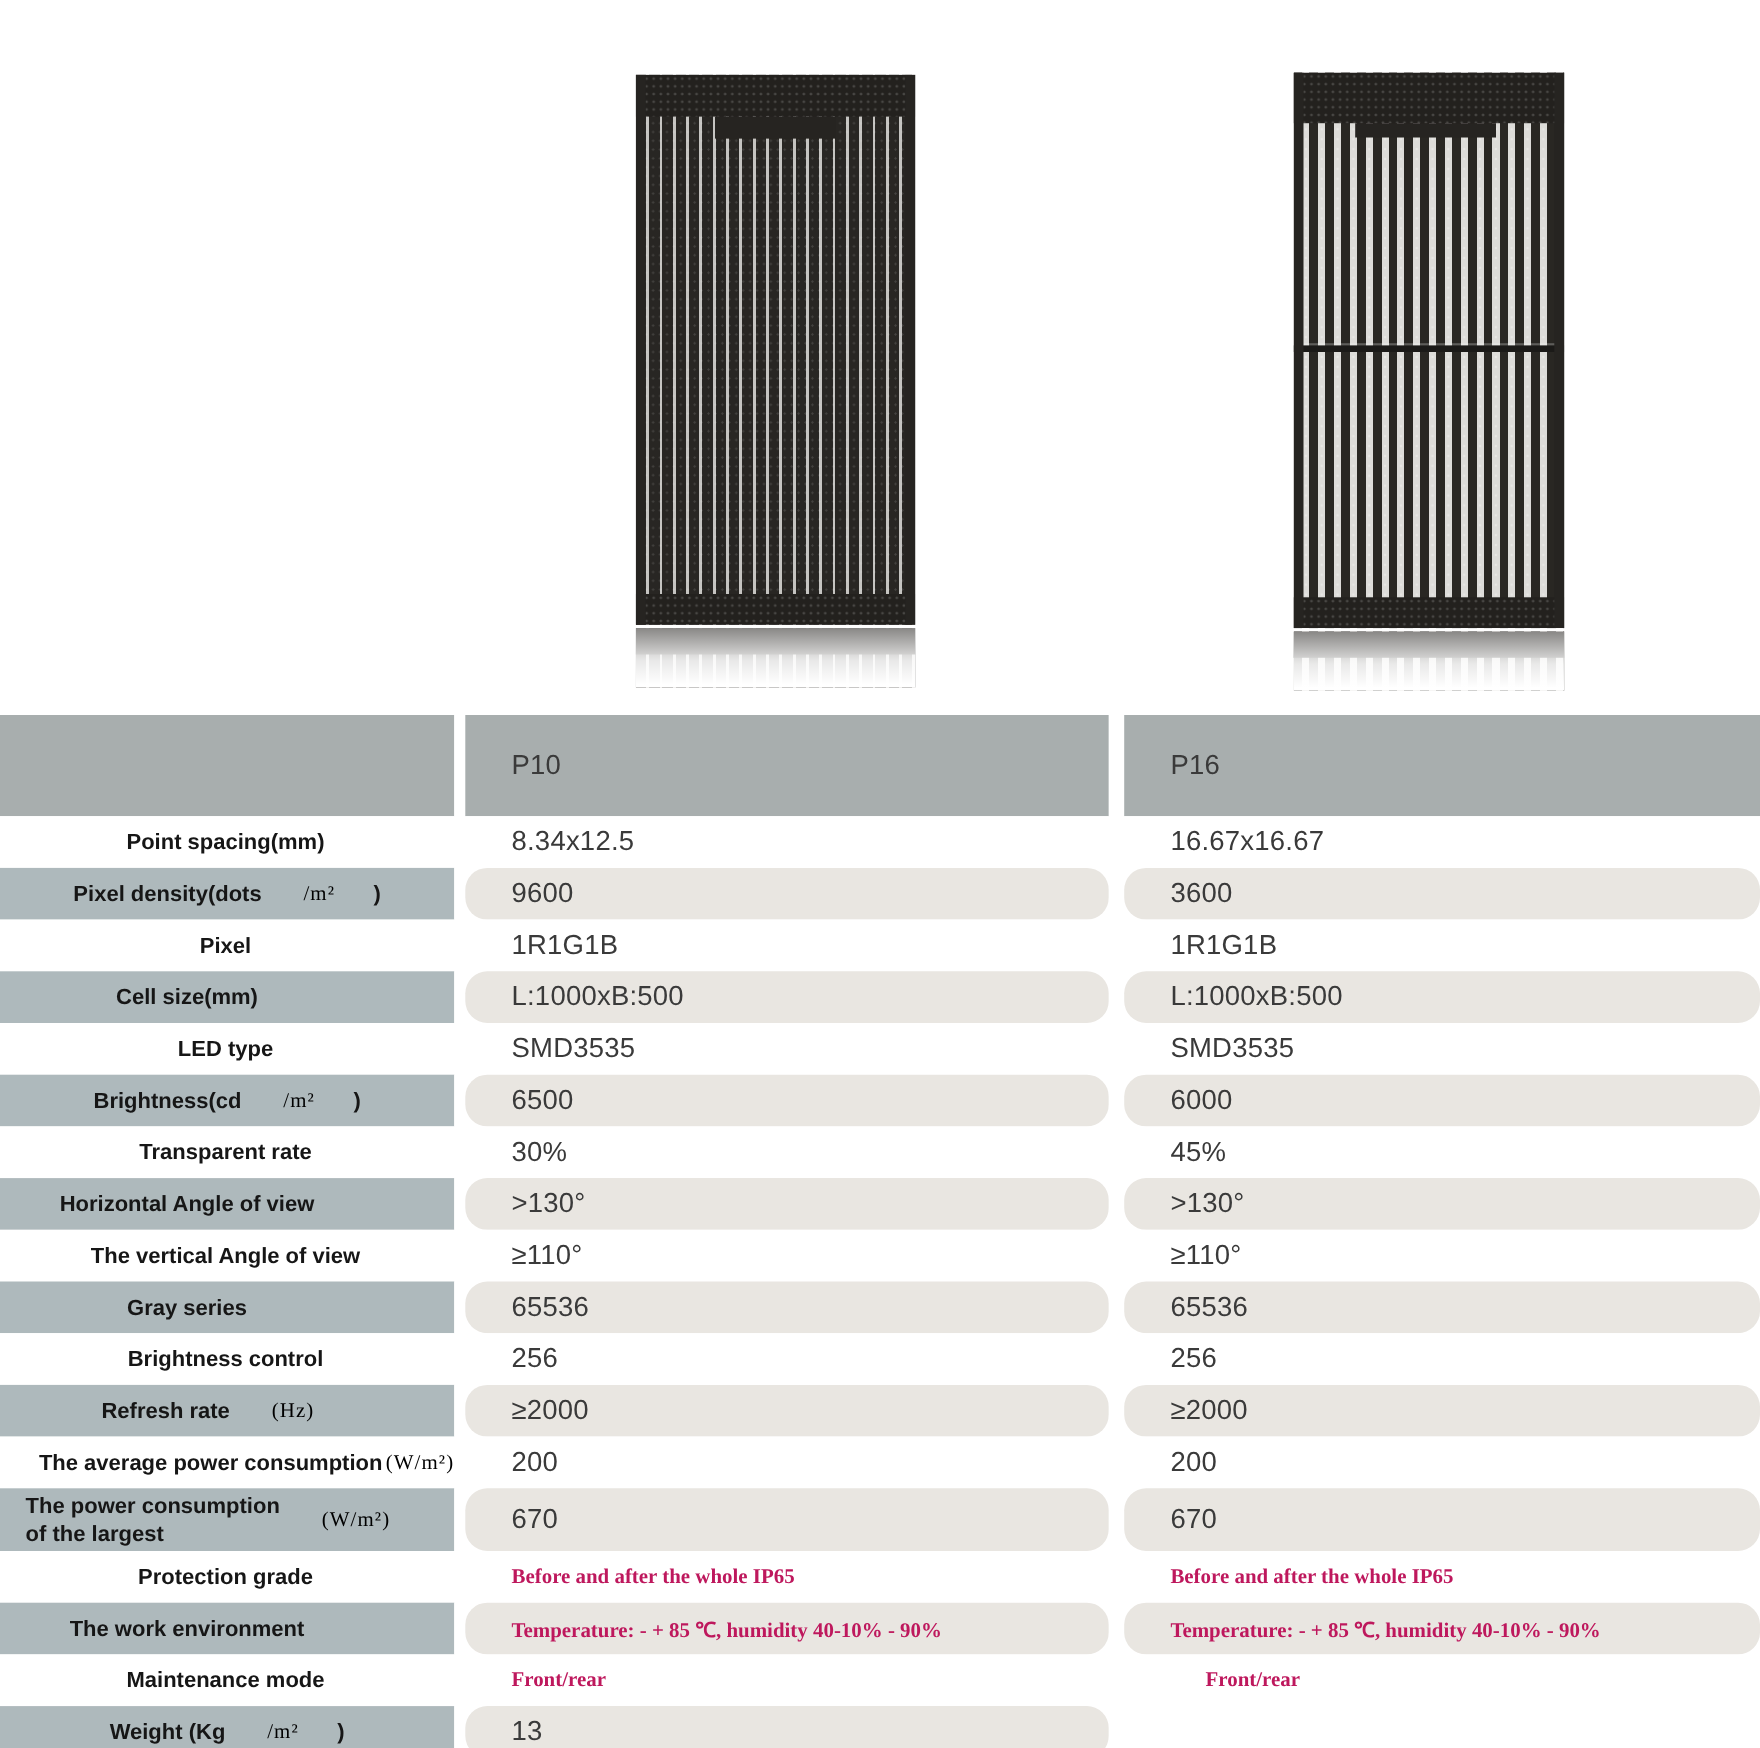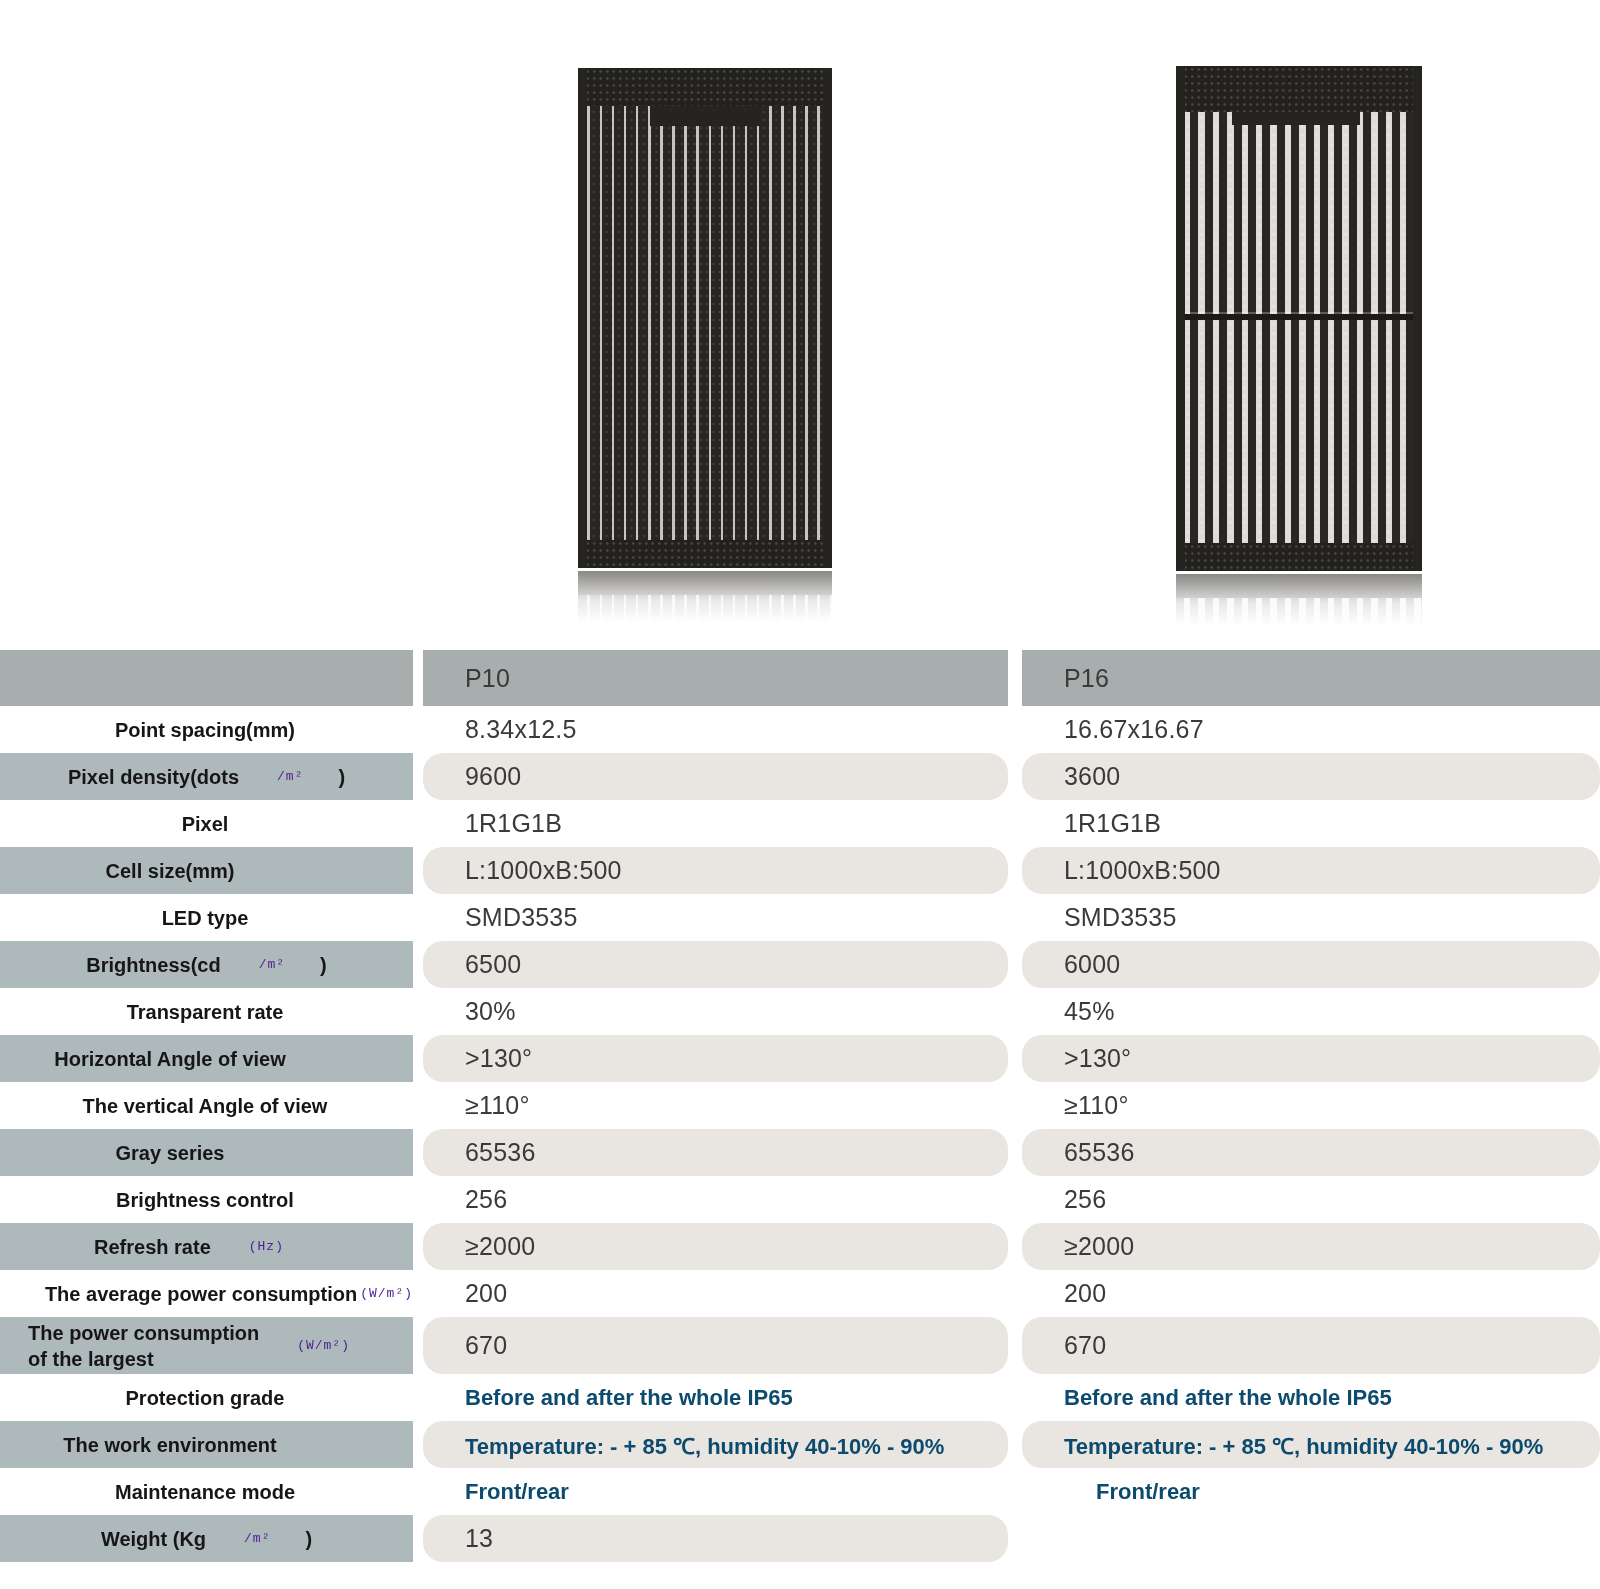--- a/index.html
+++ b/index.html
@@ -48,42 +48,42 @@
   .reflection{position:relative;overflow:hidden;height:54px;margin-top:3px;}
   .refl-p10{width:254px;background:repeating-linear-gradient(90deg,#6b6a68 0 9.5px,#d9d8d5 9.5px 12.1px);}
   .refl-p16{width:246px;background:repeating-linear-gradient(90deg,#6e6d6a 0 8px,#e4e3e0 8px 14.4px);}
   .rbar{position:absolute;top:0;left:0;right:0;height:24px;background:#403e3b;}
   .reflection::after{content:"";position:absolute;inset:0;
     background:linear-gradient(to bottom, rgba(255,255,255,0.38), rgba(255,255,255,0.85) 55%, #fff 95%);}
 
   
   .spec-table{position:relative;width:1600px;}
   .row{display:grid;grid-template-columns:413px 10px 585px 14px 578px;height:47px;}
-  .row.header{height:56px;}
+  .row.header{height:92px;}
   .row.tall{height:57px;}
   .gut{background:#ffffff;}
   .cell{display:flex;align-items:center;}
   .cell.label{
     justify-content:center;text-align:left;
     font-size:20px;font-weight:700;color:#161616;background:#ffffff;
   }
   .cell.label.left{justify-content:flex-end;text-align:left;padding-left:8px;}
   .cell.val{
     padding-left:42px;font-size:25px;font-weight:400;color:#3a3a3a;background:#ffffff;
     letter-spacing:0.2px;
   }
   .cell.val.indent{padding-left:74px;}
   .row.banded .cell.label{background:#aeb9bc;gap:35px;}
   .row.banded .cell.val{background:#e9e6e1;border-radius:20px;}
   .row.header .cell{background:#a8aeae;}
   .hcell{font-size:34px;font-weight:700;color:#2e2e2e;letter-spacing:1px;}
-  .row.emph .cell.val{font-size:22px;font-weight:700;color:#0c4a6e;letter-spacing:0;}
+  .row.emph .cell.val{font-size:19px;font-weight:700;color:#be185d;letter-spacing:0;font-family:Liberation Serif, serif;}
   .lbl{white-space:pre-line;line-height:1.3;}
   .unit{
-    font-family:Liberation Mono, monospace;font-weight:400;font-size:13px;color:#4c1d95;
+    font-family:Liberation Serif, serif;font-weight:400;font-size:19px;color:#000000;
     margin-left:3px;letter-spacing:1px;
   }
 </style>
 </head>
 <body>
 
 <div class="hero">
 
   <div class="product" id="prod-p10">
     <div class="panel panel-p10">

